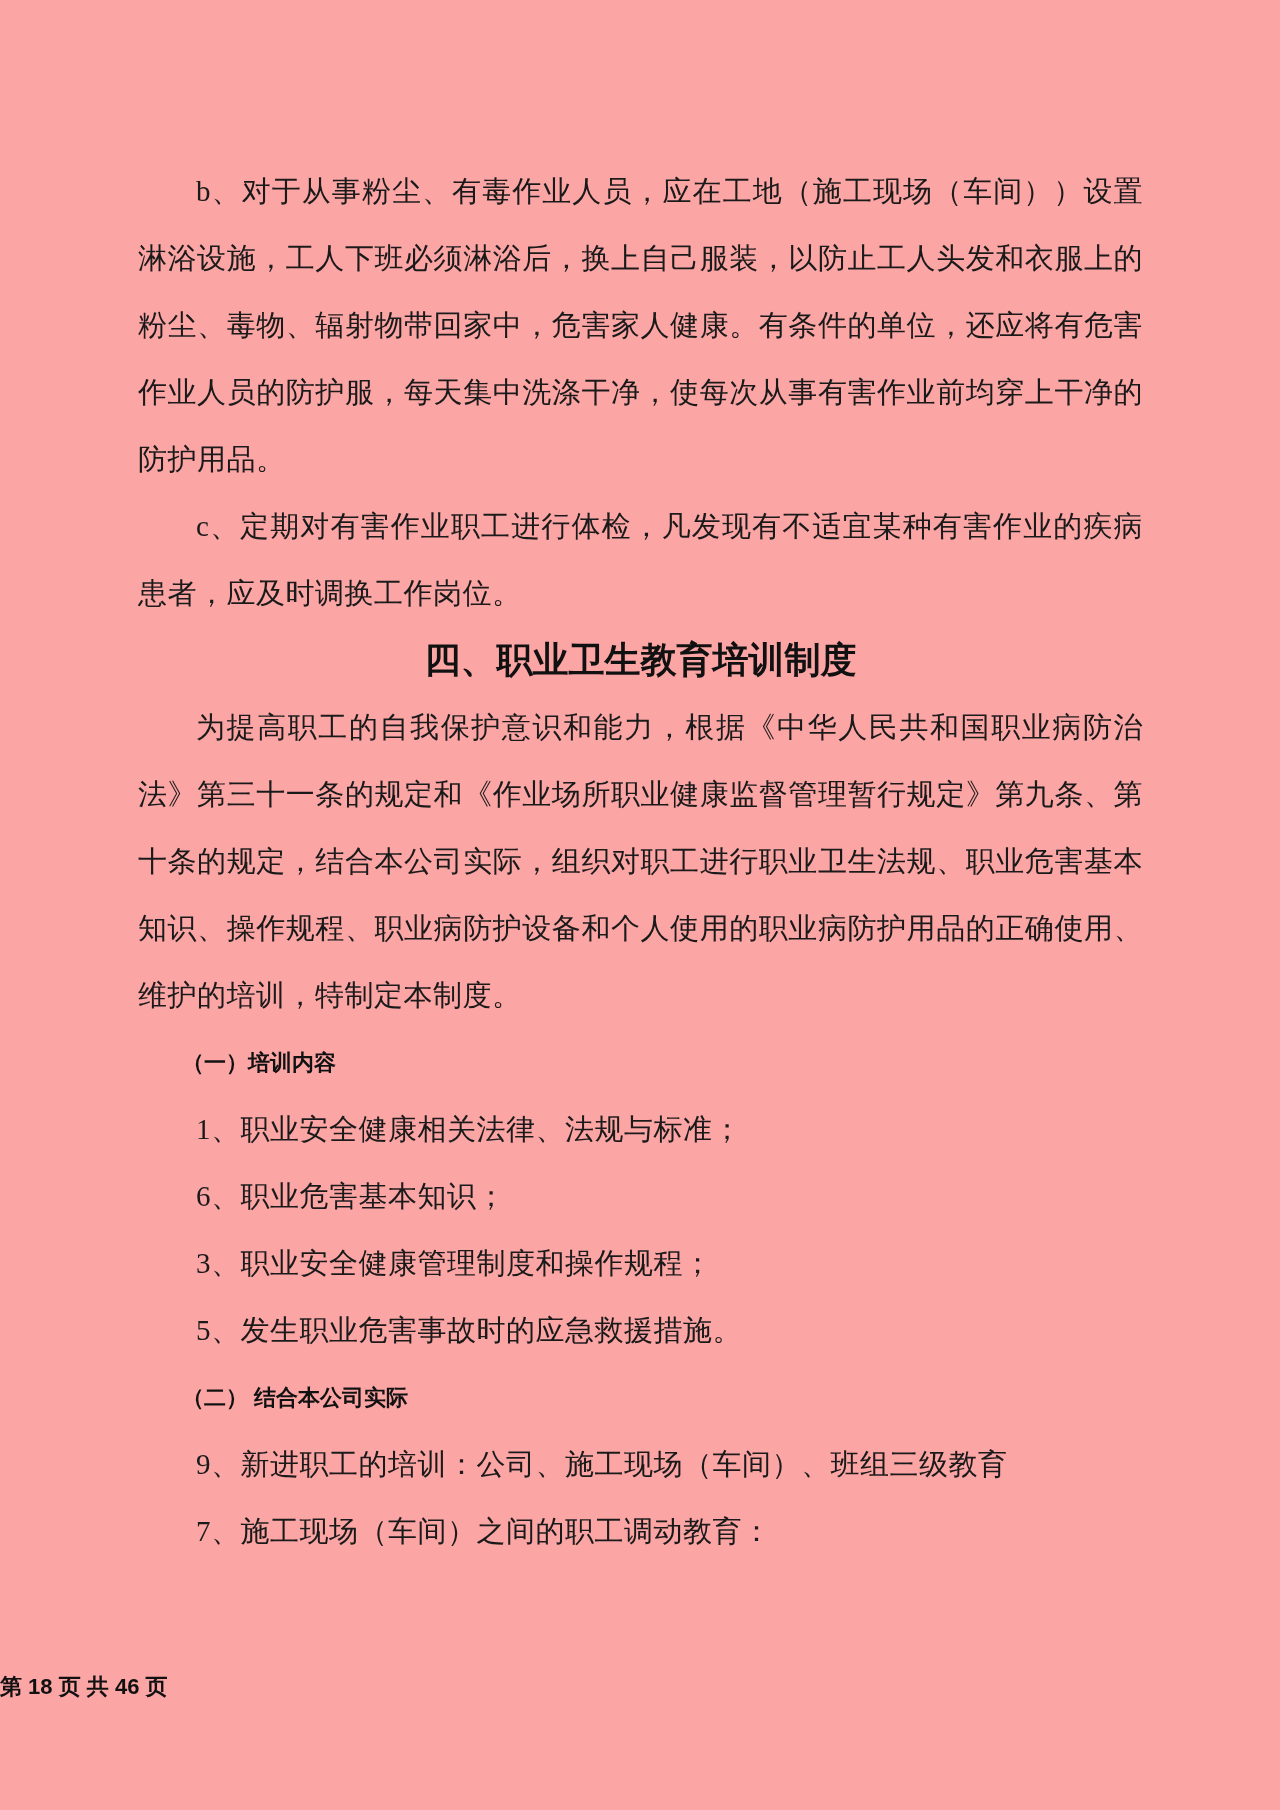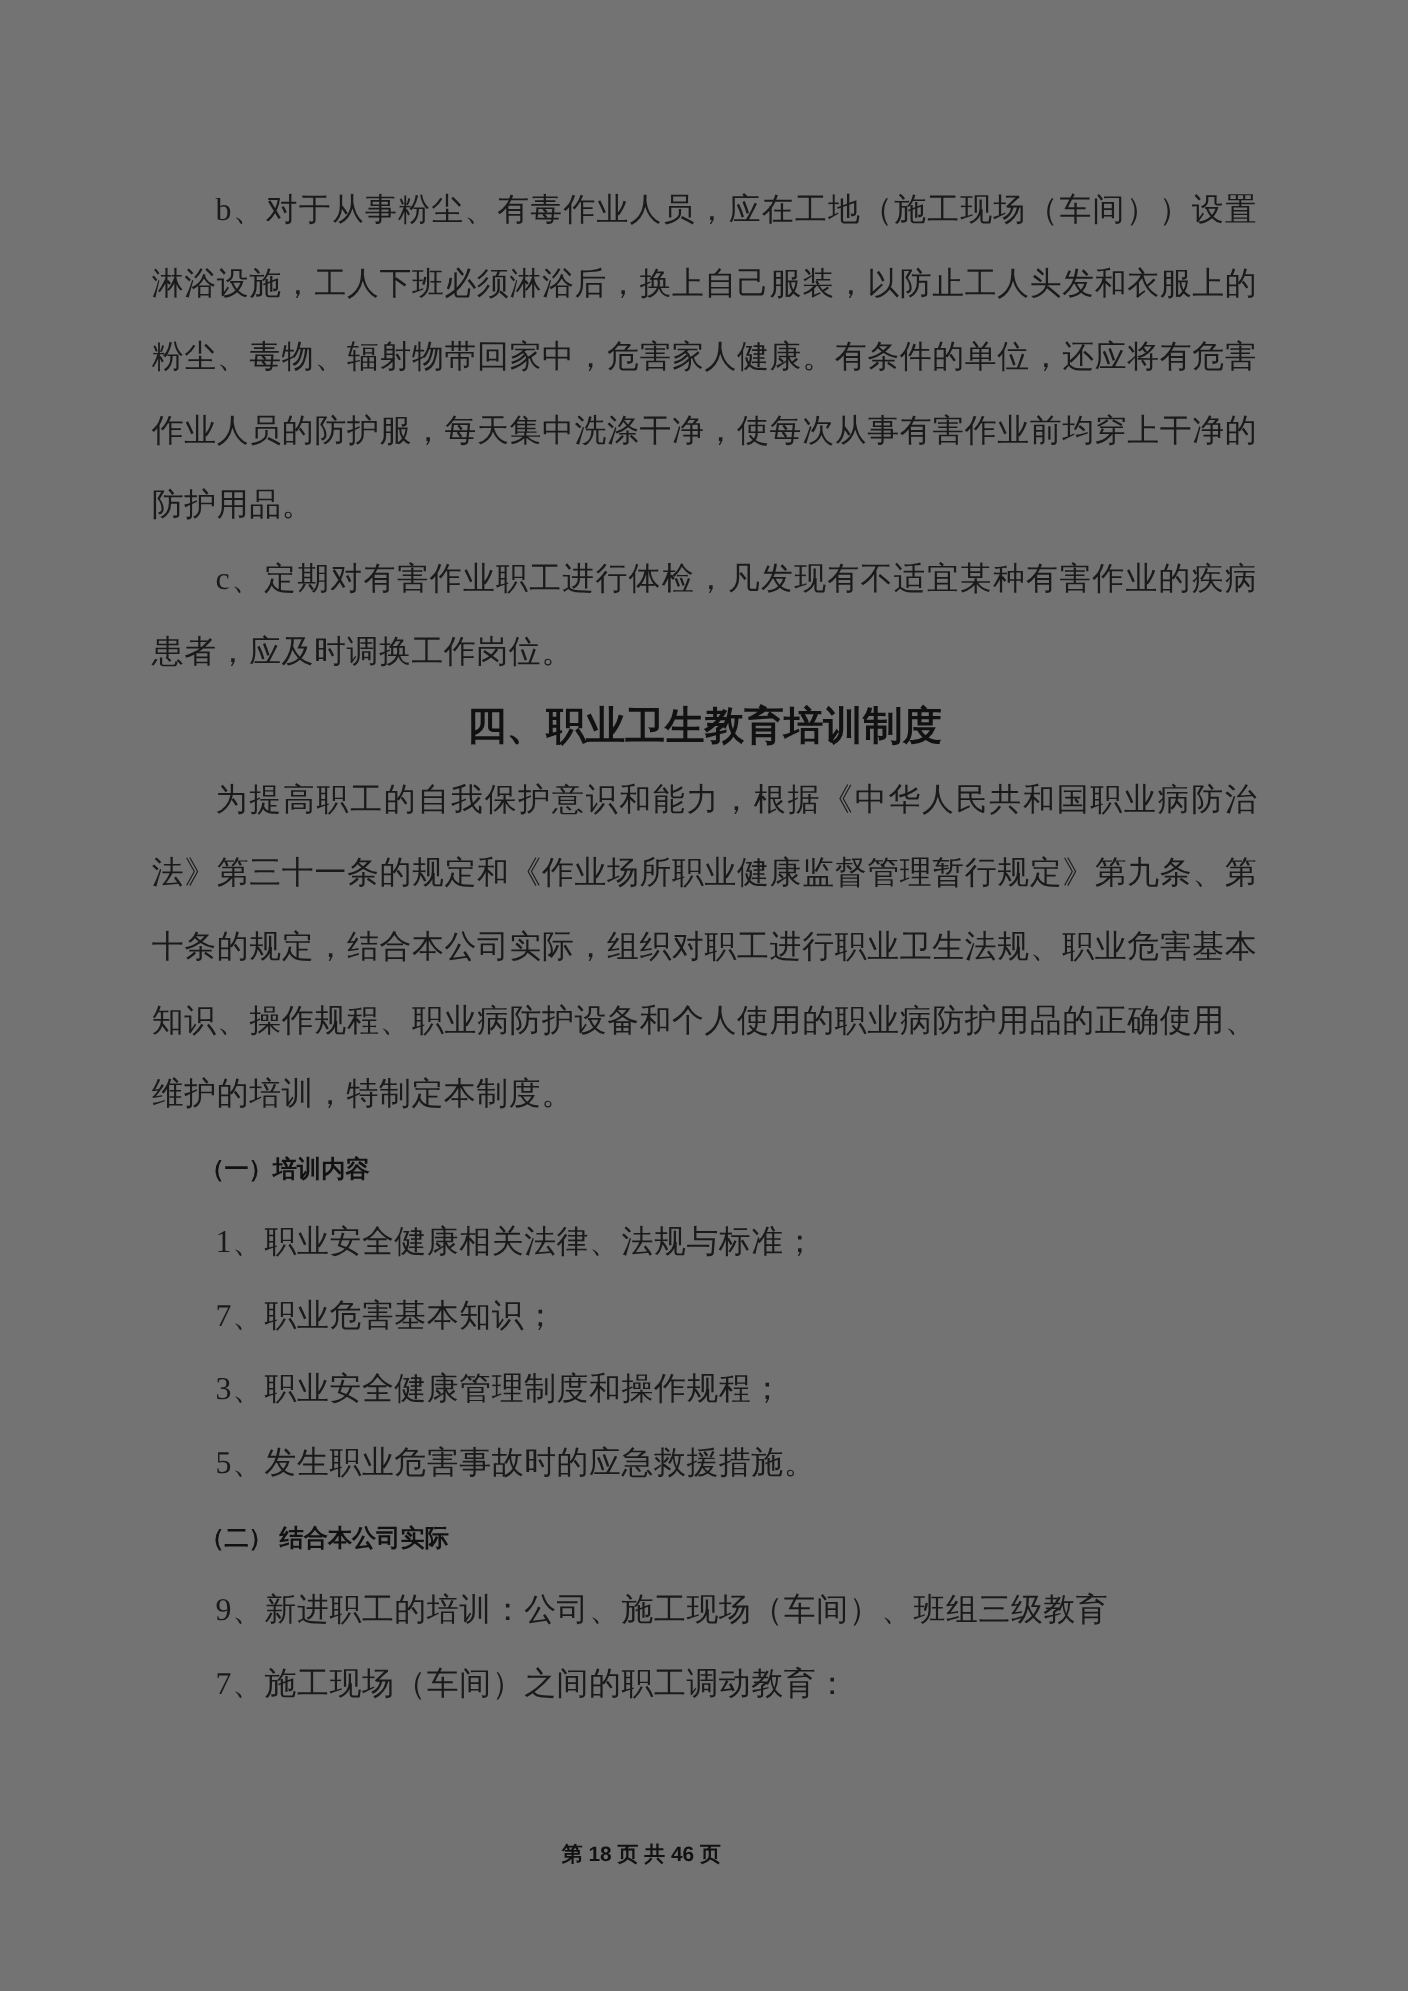--- a/index.html
+++ b/index.html
@@ -13,21 +13,21 @@
     height: 1810px;
     overflow: hidden;
     font-family: "Liberation Serif", "DejaVu Serif", serif;
     color: #1a1a1a;
   }
   .page {
     position: absolute;
     left: 0; top: 0;
     width: 1280px;
     height: 1810px;
-    background: #737373;
+    background: #fca5a5;
   }
   .doc {
     position: absolute;
     left: 138px;
     top: 158px;
     width: 1005px;
   }
   .body-para {
     margin: 0;
     font-size: 29px;
@@ -57,24 +57,23 @@
     line-height: 67px;
     text-indent: 2em;
     text-align: left;
     color: #111111;
   }
   .footer {
     position: absolute;
     top: 1672px;
     left: 0;
     width: 1166px; 
-    text-align: center;
     font-family: "Liberation Sans", "DejaVu Sans", sans-serif;
     font-weight: bold;
-    font-size: 19px;
+    font-size: 22px;
     line-height: 30px;
     color: #111111;
   }
 </style>
 </head>
 <body>
 
 <div class="page">
 
   <div class="doc">
@@ -83,21 +82,21 @@
 
     <p class="body-para indent">c、定期对有害作业职工进行体检，凡发现有不适宜某种有害作业的疾病患者，应及时调换工作岗位。</p>
 
     <h2 class="section-heading">四、职业卫生教育培训制度</h2>
 
     <p class="body-para indent">为提高职工的自我保护意识和能力，根据《中华人民共和国职业病防治法》第三十一条的规定和《作业场所职业健康监督管理暂行规定》第九条、第十条的规定，结合本公司实际，组织对职工进行职业卫生法规、职业危害基本知识、操作规程、职业病防护设备和个人使用的职业病防护用品的正确使用、维护的培训，特制定本制度。</p>
 
     <h3 class="sub-heading">（一）培训内容</h3>
 
     <p class="body-para indent">1、职业安全健康相关法律、法规与标准；</p>
-    <p class="body-para indent">7、职业危害基本知识；</p>
+    <p class="body-para indent">6、职业危害基本知识；</p>
     <p class="body-para indent">3、职业安全健康管理制度和操作规程；</p>
     <p class="body-para indent">5、发生职业危害事故时的应急救援措施。</p>
 
     <h3 class="sub-heading">（二） 结合本公司实际</h3>
 
     <p class="body-para indent">9、新进职工的培训：公司、施工现场（车间）、班组三级教育</p>
     <p class="body-para indent">7、施工现场（车间）之间的职工调动教育：</p>
 
   </div>
 

